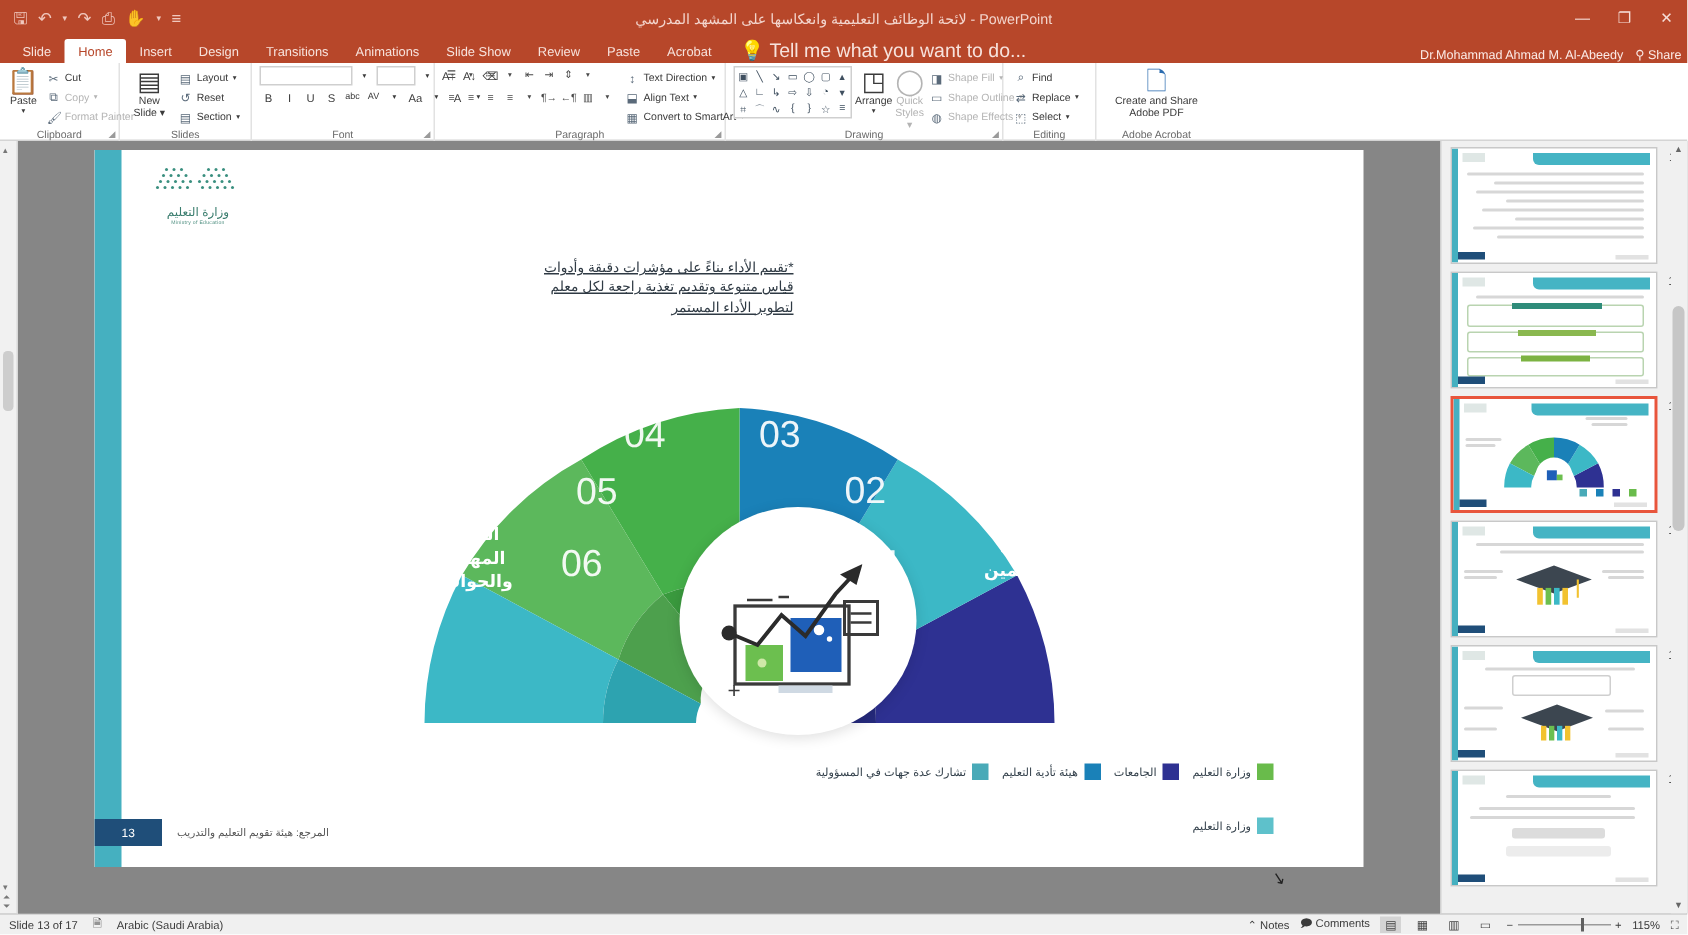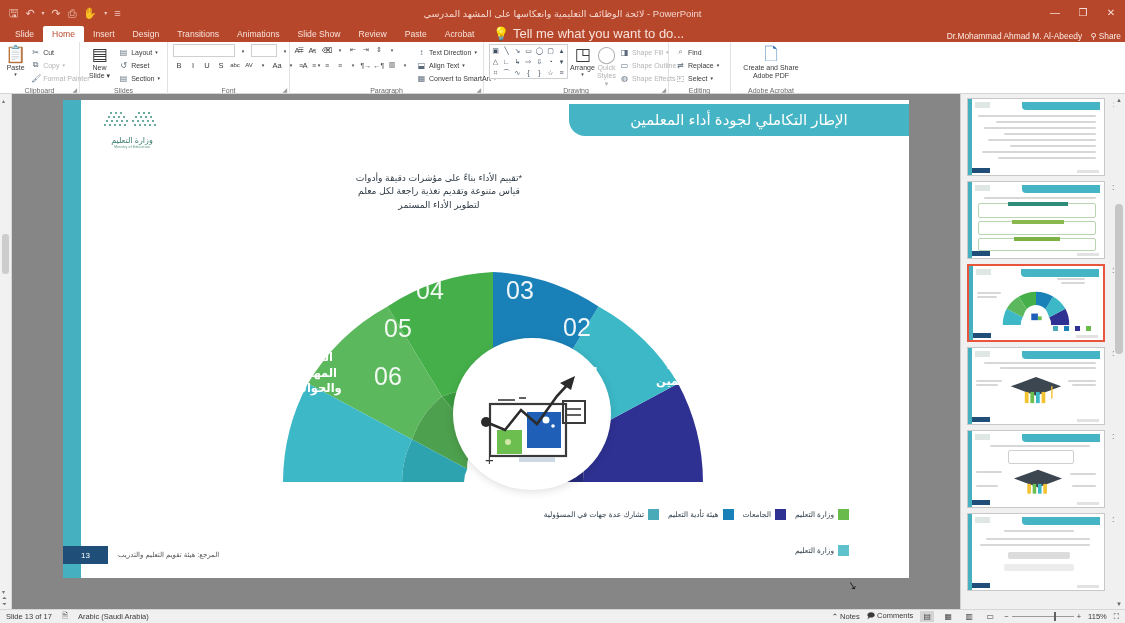--- a/index.html
+++ b/index.html
@@ -62,21 +62,21 @@
   
   .sd-leftbar{position:absolute;left:0;top:0;width:18px;height:100%;background:#45b0c0;}
   .sd-title{position:absolute;right:0;top:4px;width:340px;height:32px;background:#45b4c4;
     border-radius:0 0 0 16px;display:flex;align-items:center;justify-content:center;}
   .sd-title span{color:#fff;font-size:15px;direction:rtl;}
   .sd-logo{position:absolute;left:30px;top:10px;width:78px;}
   .logo-dots{width:74px;height:22px;}
   .logo-txt{font-size:8px;color:#3a7d6e;text-align:center;direction:rtl;letter-spacing:.3px;}
   .logo-sub{font-size:3.4px;color:#4f8f80;text-align:center;letter-spacing:.2px;}
 
-  .txtblock{position:absolute;direction:rtl;text-align:center;color:#2f3a44;line-height:1.45;}
+  .txtblock{position:absolute;direction:rtl;color:#2f3a44;line-height:1.45;text-decoration:underline;}
   #tb-top{right:380px;top:72px;width:180px;font-size:9.2px;}
   #tb-left{right:536px;top:170px;width:175px;font-size:8.5px;}
 
   .wheelwrap{position:absolute;left:215px;top:110px;width:430px;height:280px;}
   .centercircle{position:absolute;left:175px;top:128px;width:158px;height:152px;background:#fff;
     border-radius:50%;box-shadow:0 2px 9px rgba(0,0,0,.13);}
   .seglabel{position:absolute;color:#fff;direction:rtl;text-align:center;font-size:11.5px;line-height:1.35;
     font-weight:bold;}
   .segnum{position:absolute;color:#fff;font-size:25px;opacity:.92;font-family:"Liberation Sans",sans-serif;}
 
@@ -401,23 +401,20 @@
     <div class="ar" style="bottom:14px">▾</div>
     <div class="ar" style="bottom:7px">⏶</div>
     <div class="ar" style="bottom:1px">⏷</div>
   </div>
 
   <div class="stage">
     <div class="slide">
 
       <div class="sd-leftbar"></div>
 
-      <div class="sd-title">
-        <span>الإطار التكاملي لجودة أداء المعلمين</span>
-      </div>
 
       <div class="sd-logo">
         <svg class="logo-dots" viewBox="0 0 74 22">
           <g fill="#3a8f7f">
             <circle cx="18" cy="3" r="1"></circle>
               <circle cx="23" cy="3" r="1"></circle>
               <circle cx="28" cy="3" r="1"></circle>
             <circle cx="46" cy="3" r="1"></circle>
               <circle cx="51" cy="3" r="1"></circle>
               <circle cx="56" cy="3" r="1"></circle>

